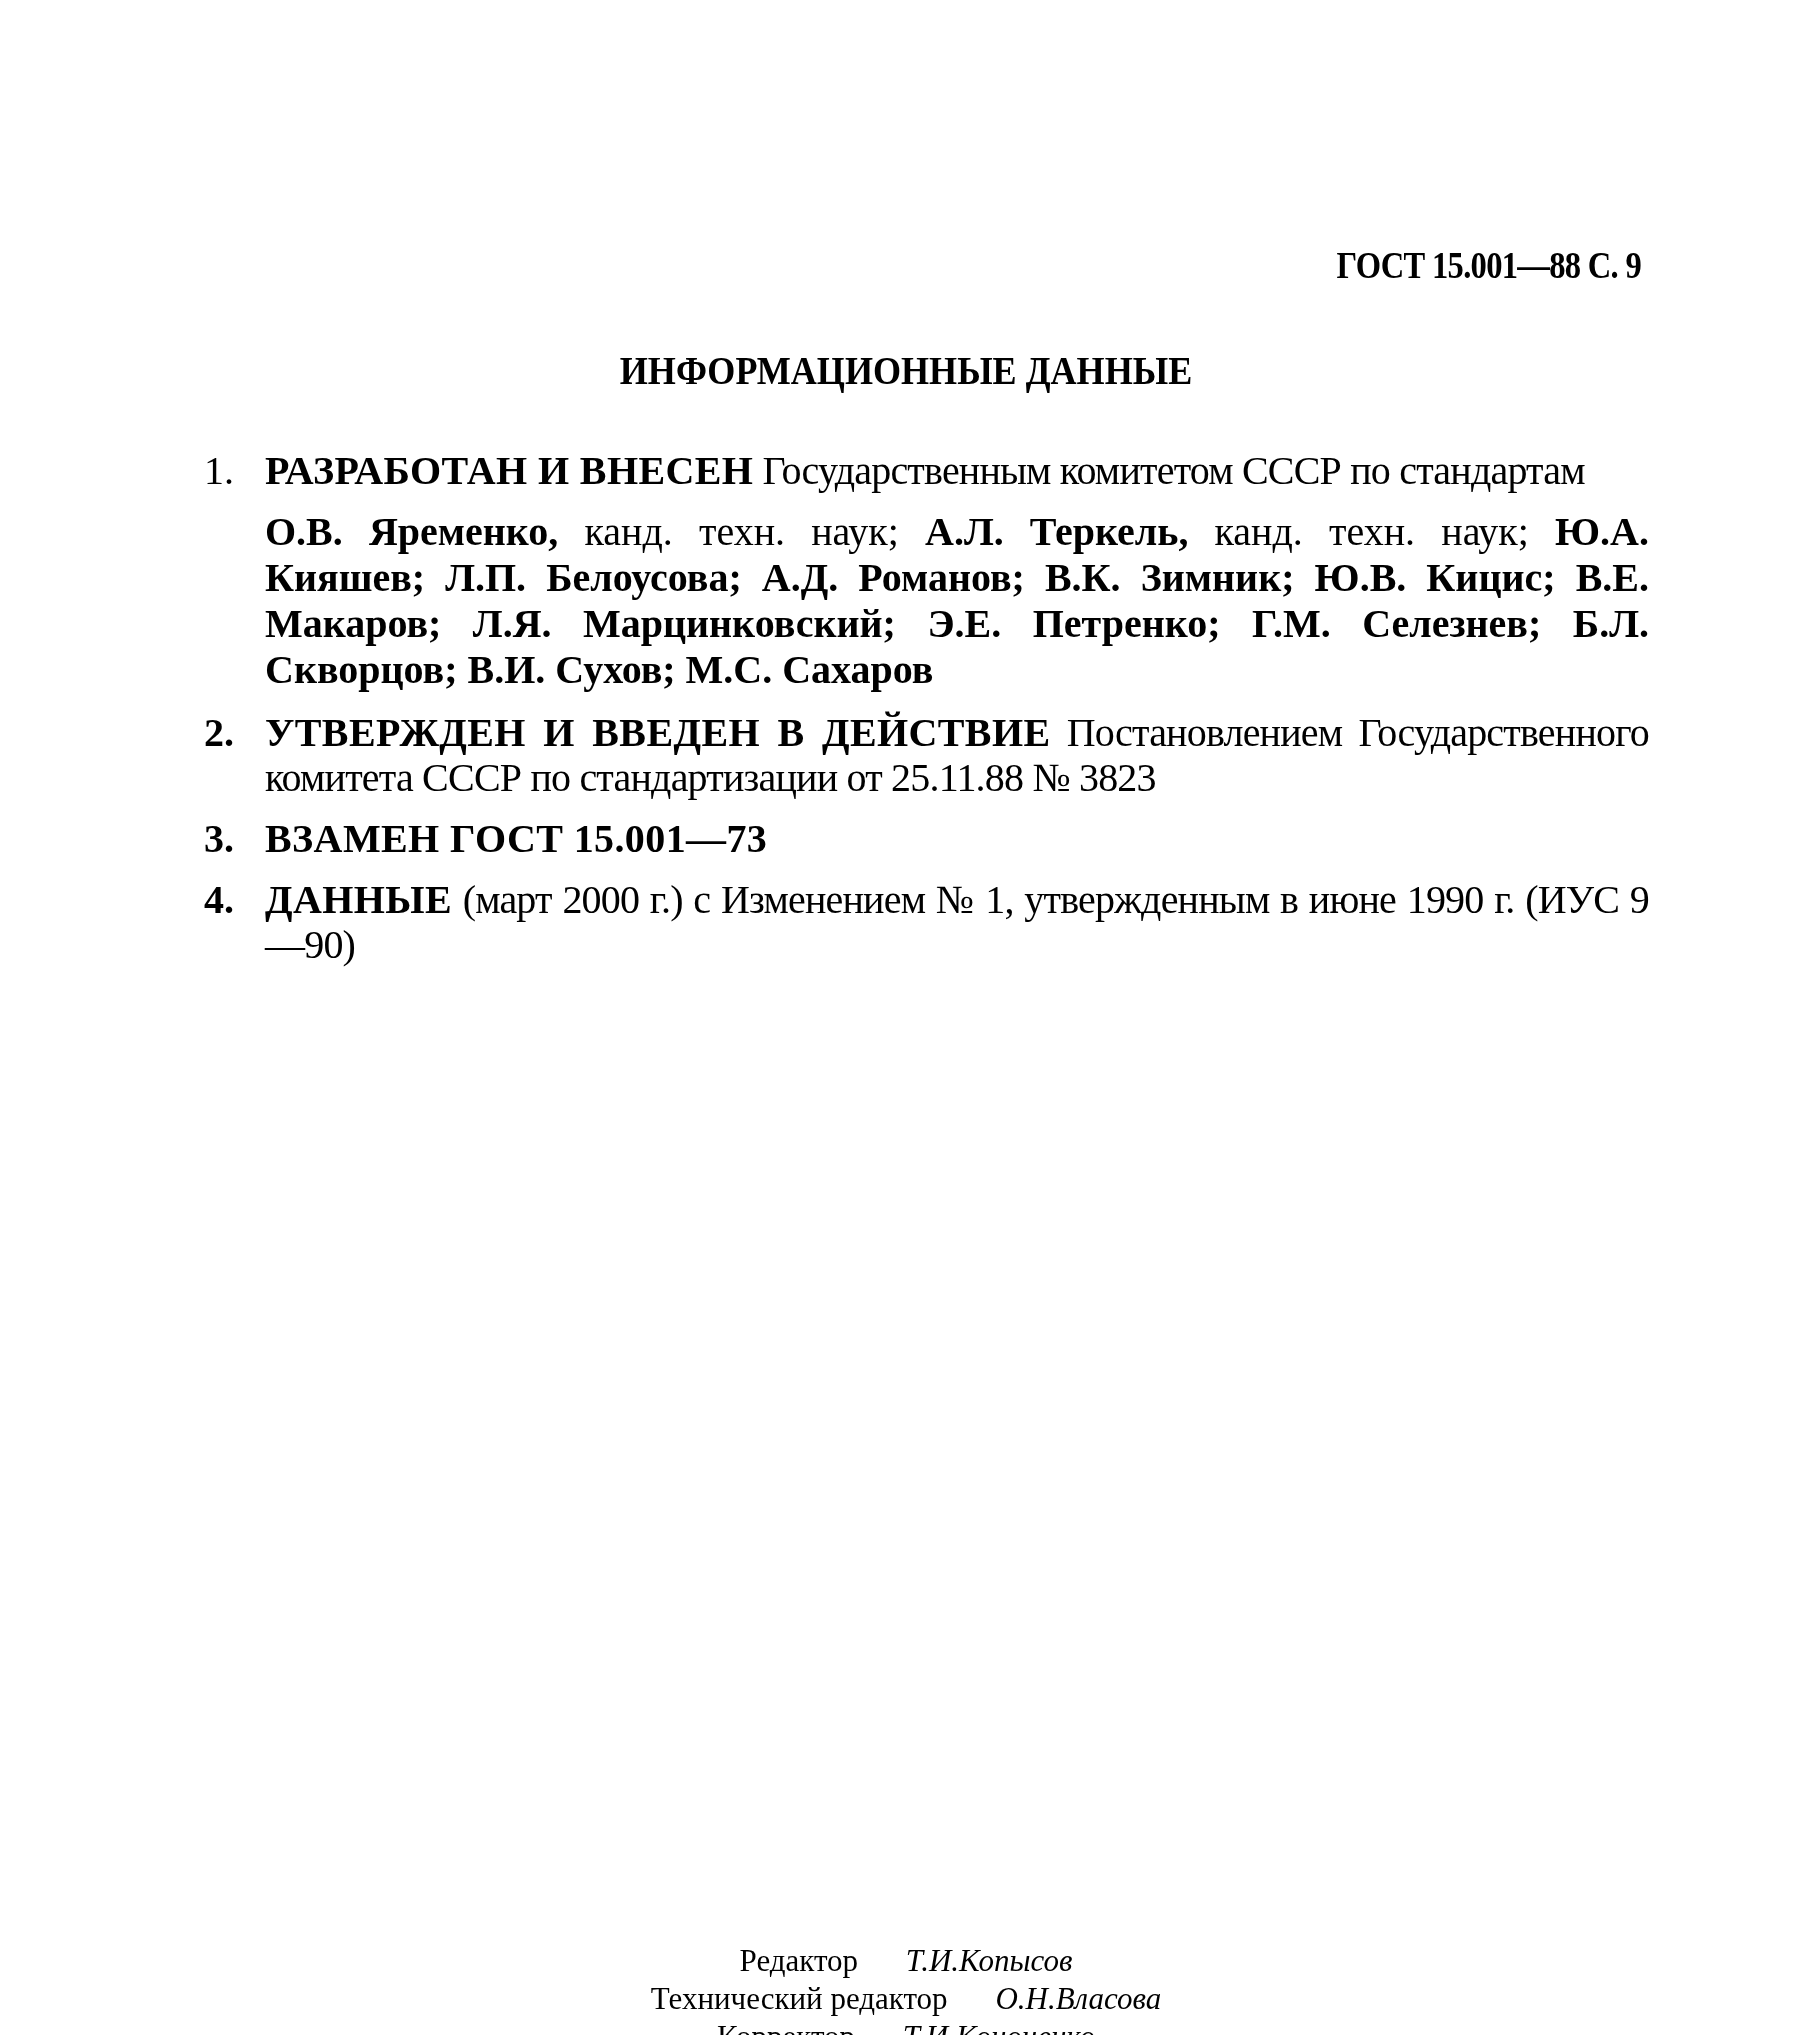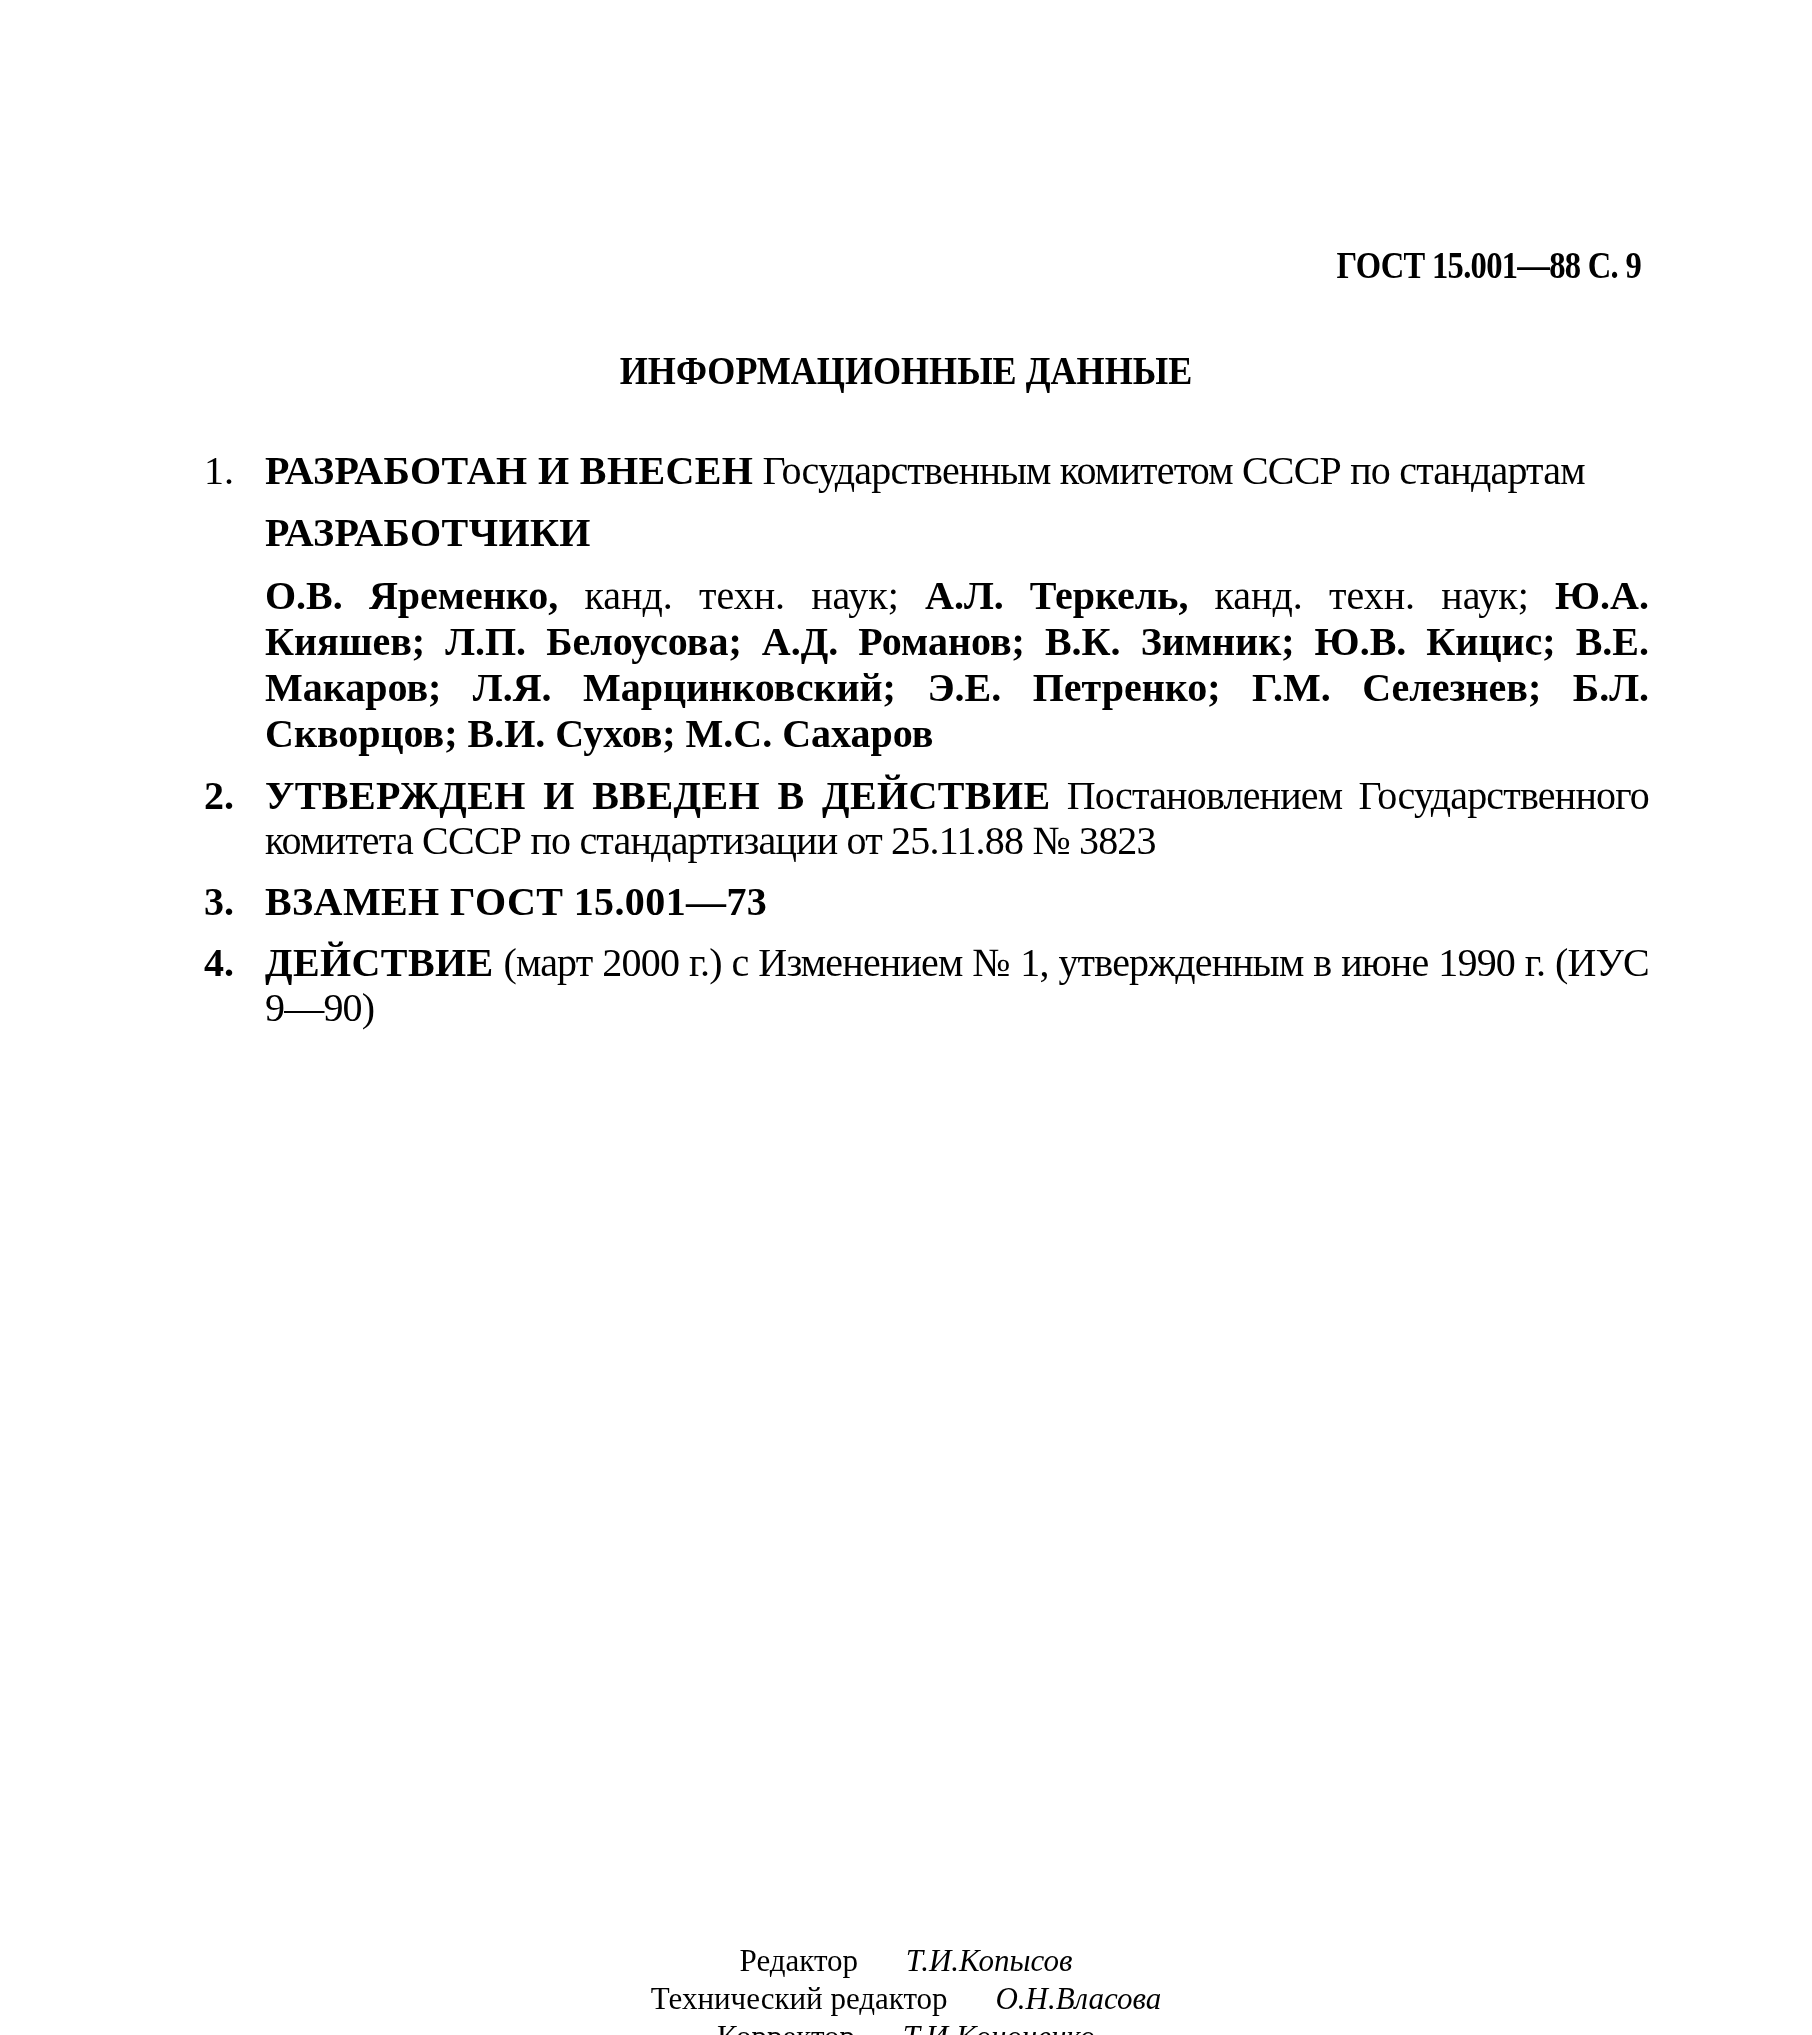--- a/index.html
+++ b/index.html
@@ -96,38 +96,37 @@
 <div class="page-header">ГОСТ 15.001—88 С. 9</div>
 
 <div class="section-title">ИНФОРМАЦИОННЫЕ ДАННЫЕ</div>
 
 <div class="info-list">
 
   <div class="item">
     <span class="num">1.</span>
     <span class="lead">РАЗРАБОТАН И ВНЕСЕН</span><span class="rest"> Государственным комитетом СССР по стандартам</span>
   </div>
-  <div class="subhead">РАЗРАБОТЧИКИ</div>
   <div class="developers">
     <span class="nm">О.В. Яременко,</span><span class="deg"> канд. техн. наук;</span><span class="nm"> А.Л. Теркель,</span><span class="deg"> канд. техн. наук;</span><span class="nm"> Ю.А. Кияшев; Л.П. Белоусова; А.Д. Романов; В.К. Зимник; Ю.В. Кицис; В.Е. Макаров; Л.Я. Марцинковский; Э.Е. Петренко; Г.М. Селезнев; Б.Л. Скворцов; В.И. Сухов; М.С. Сахаров</span>
   </div>
 
   <div class="item">
     <span class="num bold">2.</span>
     <span class="lead">УТВЕРЖДЕН И ВВЕДЕН В ДЕЙСТВИЕ</span><span class="rest"> Постановлением Государственного комитета СССР по стандартизации от 25.11.88 № 3823</span>
   </div>
 
   <div class="item">
     <span class="num bold">3.</span>
     <span class="lead">ВЗАМЕН ГОСТ 15.001—73</span><span class="rest"></span>
   </div>
 
   <div class="item">
     <span class="num bold">4.</span>
-    <span class="lead">ДЕЙСТВИЕ</span><span class="rest"> (март 2000 г.) с Изменением № 1, утвержденным в июне 1990 г. (ИУС 9—90)</span>
+    <span class="lead">ДАННЫЕ</span><span class="rest"> (март 2000 г.) с Изменением № 1, утвержденным в июне 1990 г. (ИУС 9—90)</span>
   </div>
 </div>
 
 <div class="credits">
   <span class="line"><span class="role">Редактор </span><span class="person">Т.И.Копысов</span></span>
   <span class="line"><span class="role">Технический редактор </span><span class="person">О.Н.Власова</span></span>
   <span class="line"><span class="role">Корректор </span><span class="person">Т.И.Кононенко</span></span>
 
 </div>
 

